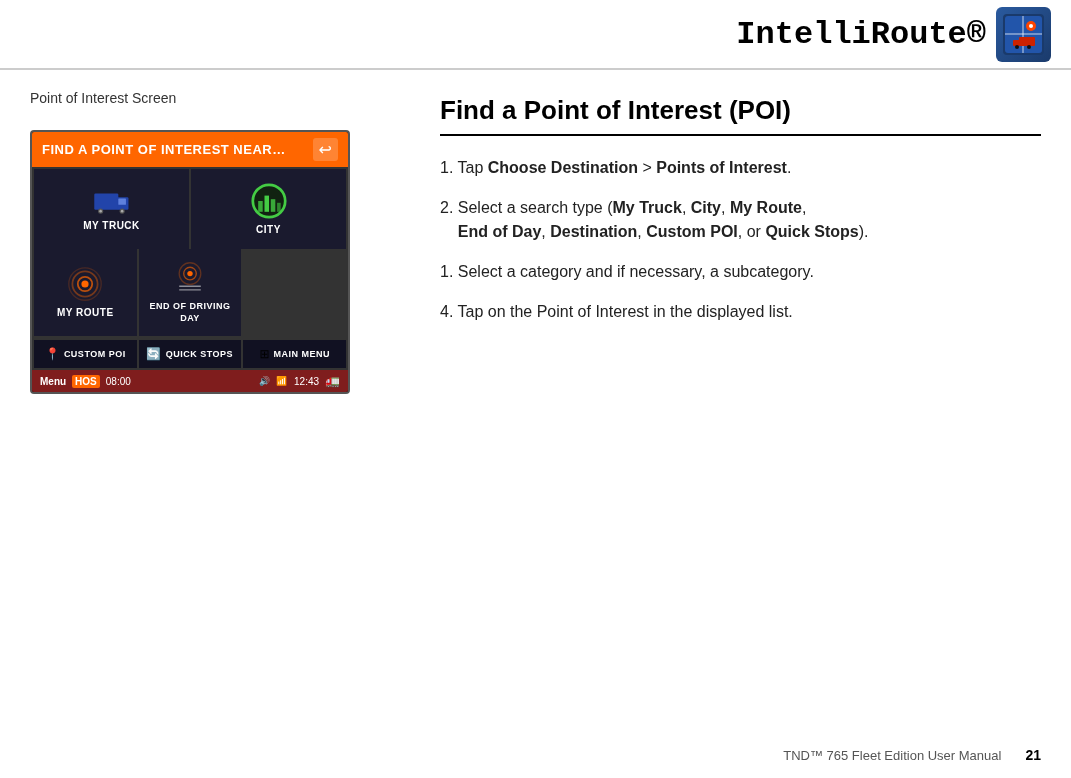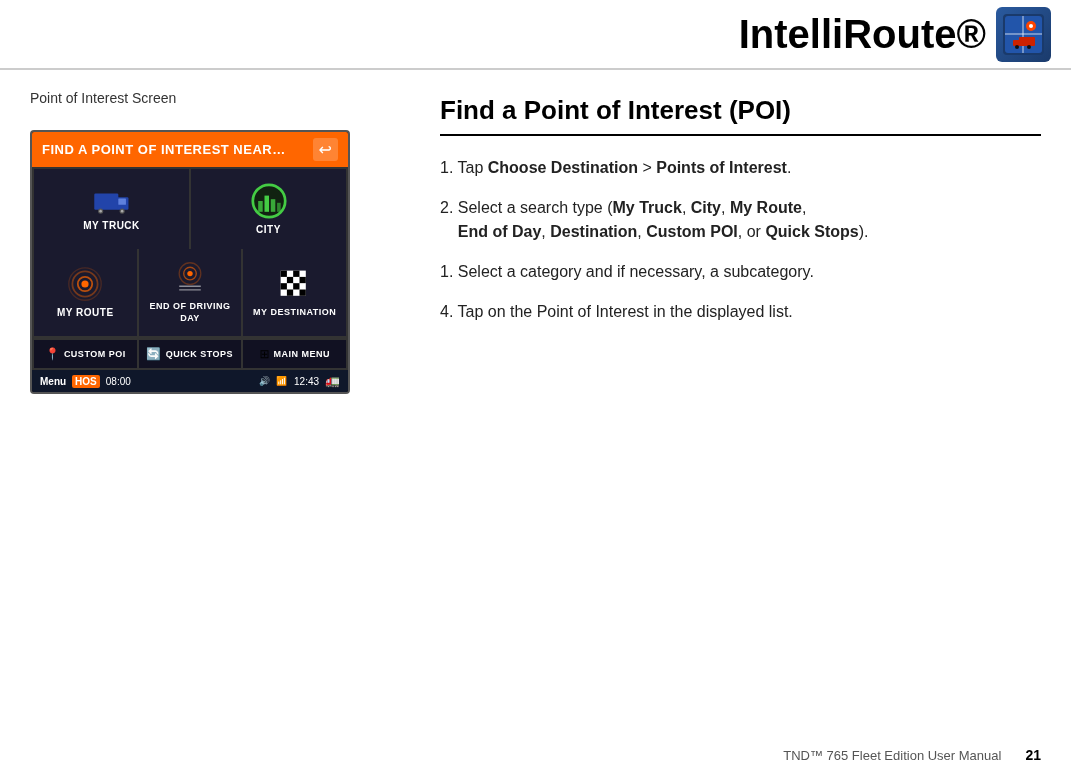--- a/index.html
+++ b/index.html
@@ -17,24 +17,25 @@
     .header {
       display: flex;
       align-items: center;
       justify-content: flex-end;
       padding: 10px 20px;
       border-bottom: 2px solid #cccccc;
       height: 70px;
     }
 
     .header-title {
-      font-size: 40px;
+      font-size: 32px;
       font-weight: bold;
       color: #000000;
       margin-right: 10px;
+      font-family: Liberation Mono, monospace;
     }
 
     .header-logo {
       width: 55px;
       height: 55px;
       background: #1a3a6b;
       border-radius: 6px;
       display: flex;
       align-items: center;
       justify-content: center;
@@ -165,21 +166,21 @@
 
     .bottom-cell-label {
       color: #ffffff;
       font-size: 9px;
       font-weight: bold;
       letter-spacing: 0.5px;
     }
 
     
     .screen-status {
-      background: #0f172a;
+      background: #7f1d1d;
       display: flex;
       align-items: center;
       padding: 4px 8px;
       justify-content: space-between;
     }
 
     .status-left {
       display: flex;
       align-items: center;
       gap: 6px;
@@ -400,40 +401,20 @@
               <circle cx="20" cy="14" r="7" stroke="#ff6600" stroke-width="1.5" fill="none" opacity="0.6"></circle>
               <circle cx="20" cy="14" r="12" stroke="#ff6600" stroke-width="1.5" fill="none" opacity="0.3"></circle>
 
               <line x1="8" y1="28" x2="32" y2="28" stroke="#ffffff" stroke-width="1.5" opacity="0.5"></line>
               <line x1="8" y1="32" x2="32" y2="32" stroke="#ffffff" stroke-width="1.5" opacity="0.5"></line>
             </svg>
           </div>
           <span class="cell-label" style="font-size:9px;">END OF DRIVING DAY</span>
         </div>
 
-        <div class="screen-cell">
-          <div>
-            <svg class="dest-svg" viewBox="0 0 40 40" fill="none">
-
-              <rect x="4" y="4" width="14" height="14" fill="#ffffff"></rect>
-              <rect x="4" y="4" width="7" height="7" fill="#000000"></rect>
-              <rect x="11" y="11" width="7" height="7" fill="#000000"></rect>
-              <rect x="18" y="4" width="14" height="14" fill="#ffffff"></rect>
-              <rect x="18" y="4" width="7" height="7" fill="#000000"></rect>
-              <rect x="25" y="11" width="7" height="7" fill="#000000"></rect>
-              <rect x="4" y="18" width="14" height="14" fill="#ffffff"></rect>
-              <rect x="4" y="18" width="7" height="7" fill="#000000"></rect>
-              <rect x="11" y="25" width="7" height="7" fill="#000000"></rect>
-              <rect x="18" y="18" width="14" height="14" fill="#ffffff"></rect>
-              <rect x="18" y="18" width="7" height="7" fill="#000000"></rect>
-              <rect x="25" y="25" width="7" height="7" fill="#000000"></rect>
-            </svg>
-          </div>
-          <span class="cell-label" style="font-size:9px;">MY DESTINATION</span>
-        </div>
       </div>
 
       <div class="screen-bottom-bar">
         <div class="bottom-cell">
           <span class="bottom-cell-icon">📍</span>
           <span class="bottom-cell-label">CUSTOM POI</span>
         </div>
         <div class="bottom-cell">
           <span class="bottom-cell-icon">🔄</span>
           <span class="bottom-cell-label">QUICK STOPS</span>

